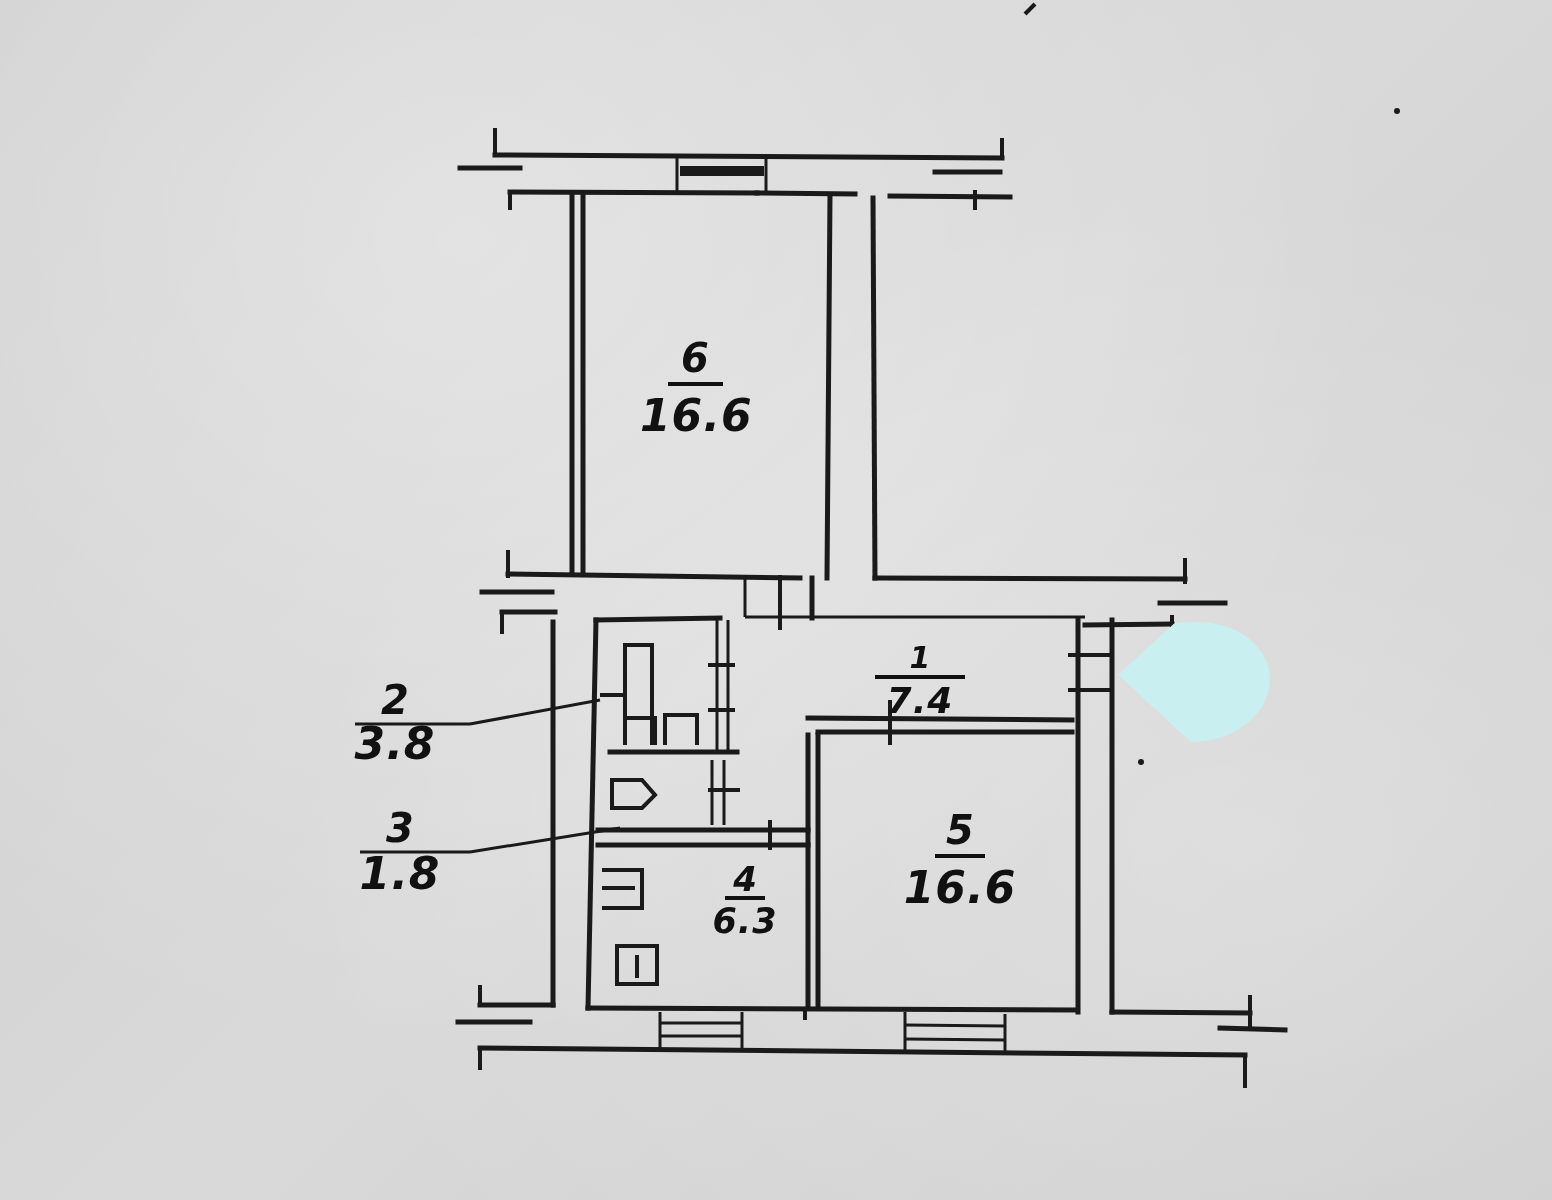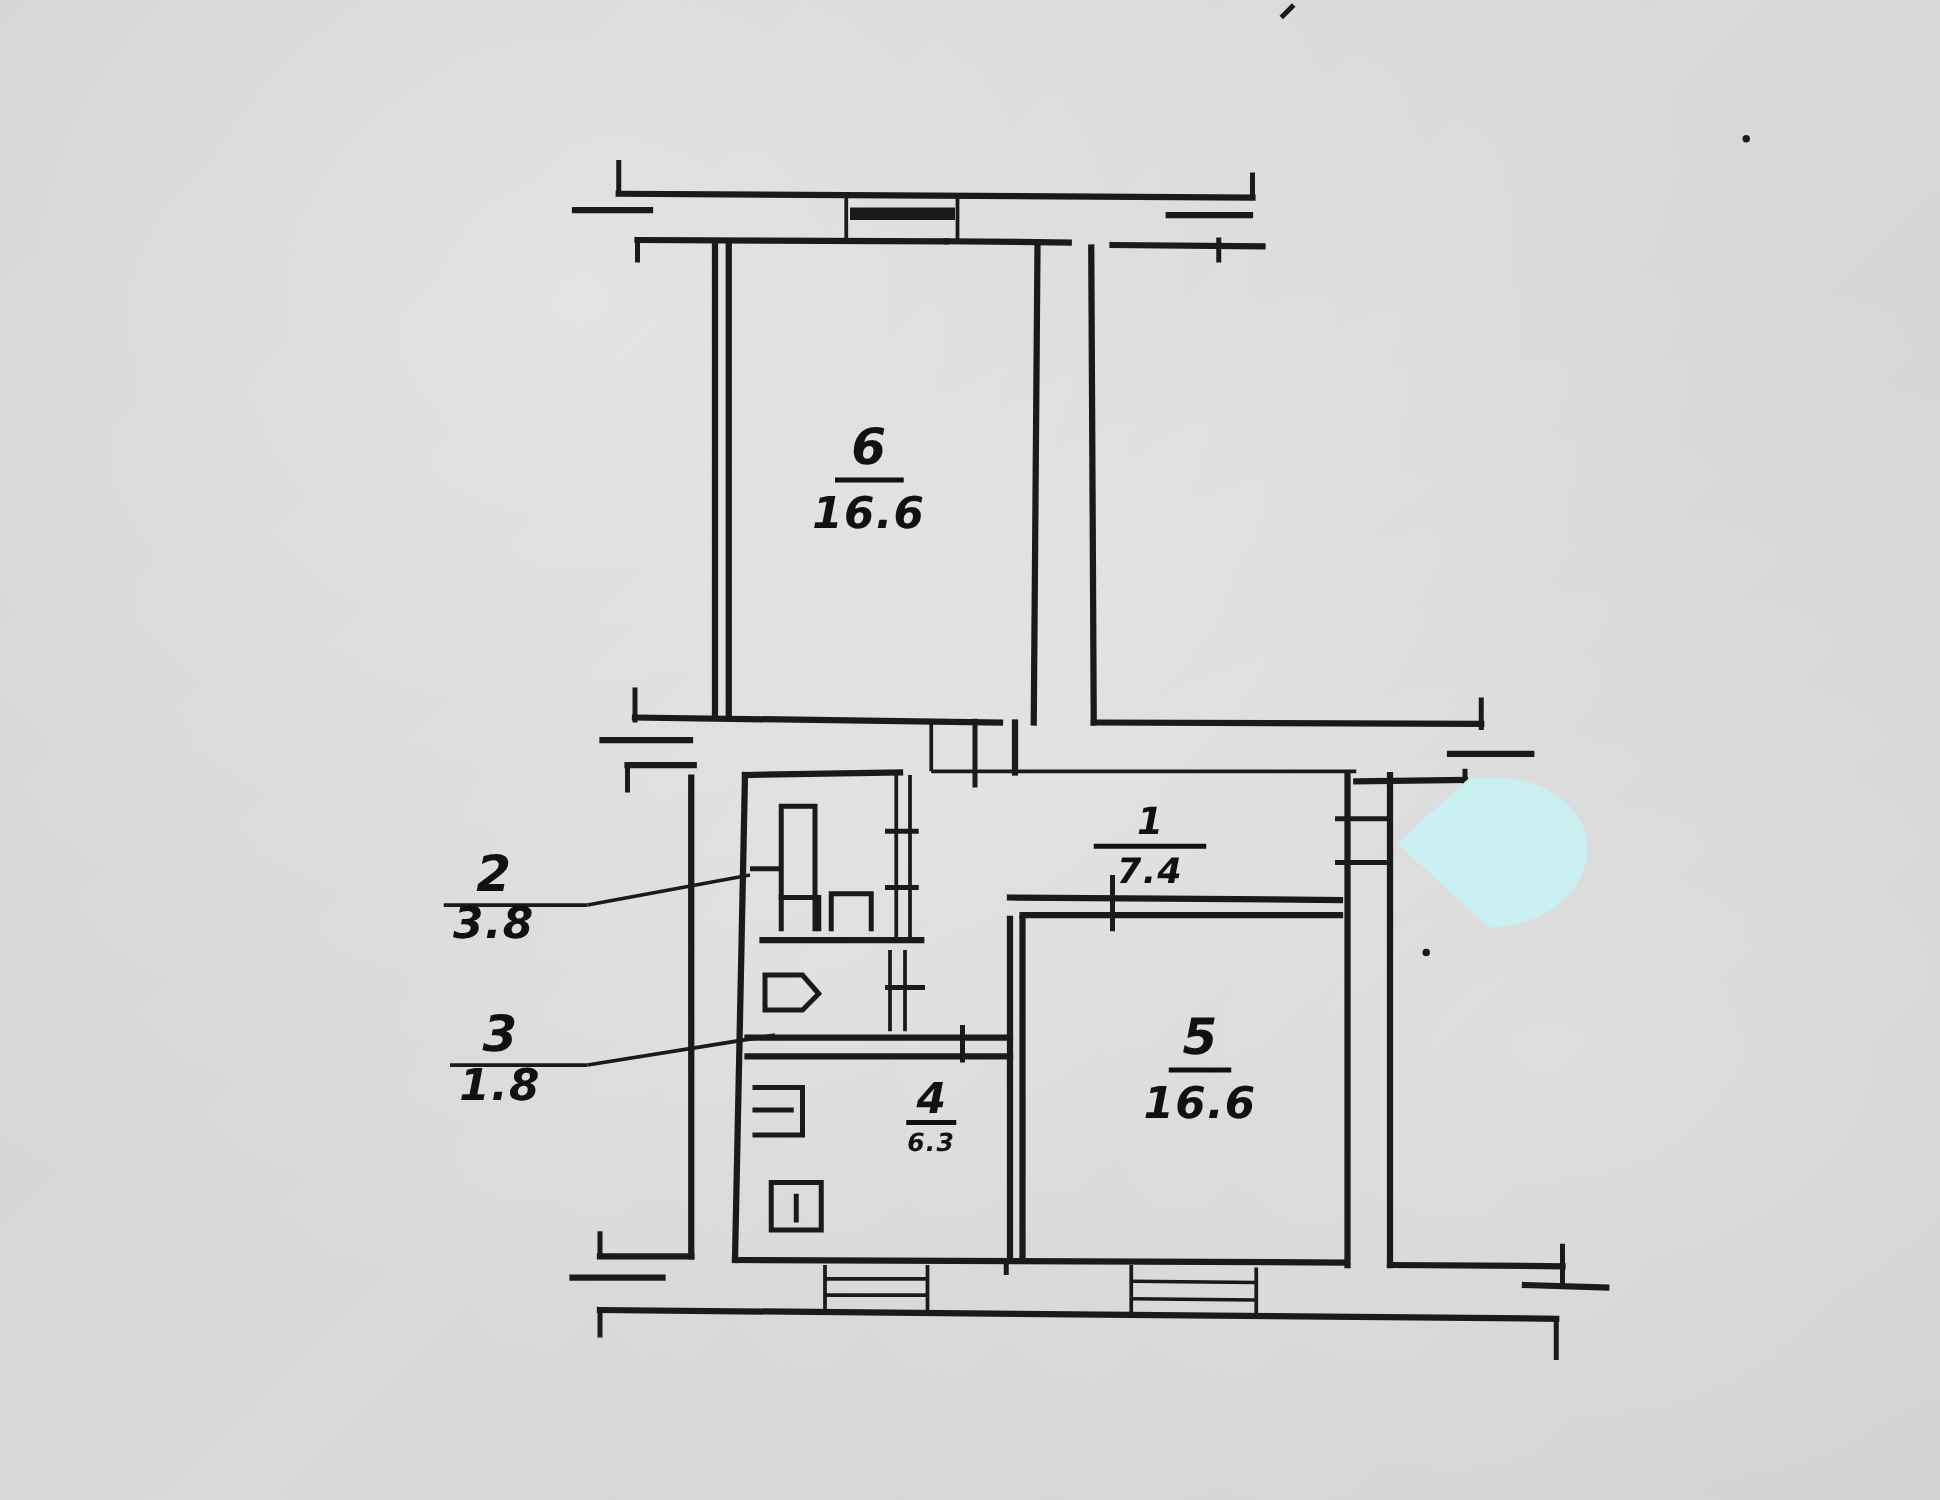--- a/index.html
+++ b/index.html
@@ -18,21 +18,21 @@
     svg { position: absolute; left: 0; top: 0; }
     .wall { stroke: #1a1a1a; stroke-width: 5; fill: none; stroke-linecap: square; }
     .thin { stroke: #1a1a1a; stroke-width: 3; fill: none; }
     .tick { stroke: #1a1a1a; stroke-width: 4; }
     .fix { stroke: #1a1a1a; stroke-width: 4; fill: none; }
     .label-num, .label-area {
       position: absolute; color: #111; font-family: "DejaVu Sans", sans-serif;
       font-style: italic; text-align: center; line-height: 1;
     }
     .label-num { font-size: 40px; font-weight: bold; }
-    .label-area { font-size: 35px; font-weight: bold; letter-spacing: 1px; }
+    .label-area { font-size: 44px; font-weight: bold; letter-spacing: 1px; }
     .room-label { position: absolute; width: 140px; }
     .room-label .bar { height: 4px; background: #111; margin: 4px auto 8px auto; width: 100%; }
     .room-label .label-num, .room-label .label-area { position: static; }
     .sticker {
       position: absolute; left: 1118px; top: 622px; width: 152px; height: 120px;
       background: #c9eff0;
       border-radius: 50% 50% 55% 45% / 45% 50% 55% 55%;
       clip-path: polygon(0% 44%, 38% 0%, 80% 0%, 100% 30%, 100% 70%, 80% 100%, 48% 100%);
     }
   </style>
@@ -181,39 +181,39 @@
 
   <div class="room-label" style="left:640px; top:338px; width:110px;">
     <div class="label-num">6</div>
     <div class="bar" style="width:55px"></div>
     <div class="label-area">16.6</div>
   </div>
 
   <div class="room-label" style="left:870px; top:643px; width:100px;">
     <div class="label-num" style="font-size:30px">1</div>
     <div class="bar" style="width:90px; margin:2px auto 4px auto;"></div>
-    <div class="label-area" style="font-size:28px">7.4</div>
+    <div class="label-area" style="font-size:36px">7.4</div>
   </div>
 
   <div class="room-label" style="left:350px; top:680px; width:90px;">
     <div class="label-num">2</div>
     <div class="bar" style="width:0; height:0; margin:2px auto;"></div>
     <div class="label-area">3.8</div>
   </div>
 
   <div class="room-label" style="left:355px; top:808px; width:90px;">
     <div class="label-num">3</div>
     <div class="bar" style="width:0; height:0; margin:4px auto;"></div>
     <div class="label-area">1.8</div>
   </div>
 
   <div class="room-label" style="left:700px; top:862px; width:90px;">
     <div class="label-num" style="font-size:34px">4</div>
     <div class="bar" style="width:40px; margin:0 auto 4px auto;"></div>
-    <div class="label-area" style="font-size:20px">6.3</div>
+    <div class="label-area" style="font-size:35px">6.3</div>
   </div>
 
   <div class="room-label" style="left:895px; top:810px; width:130px;">
     <div class="label-num">5</div>
     <div class="bar" style="width:50px"></div>
     <div class="label-area">16.6</div>
   </div>
 
 </div>
 

